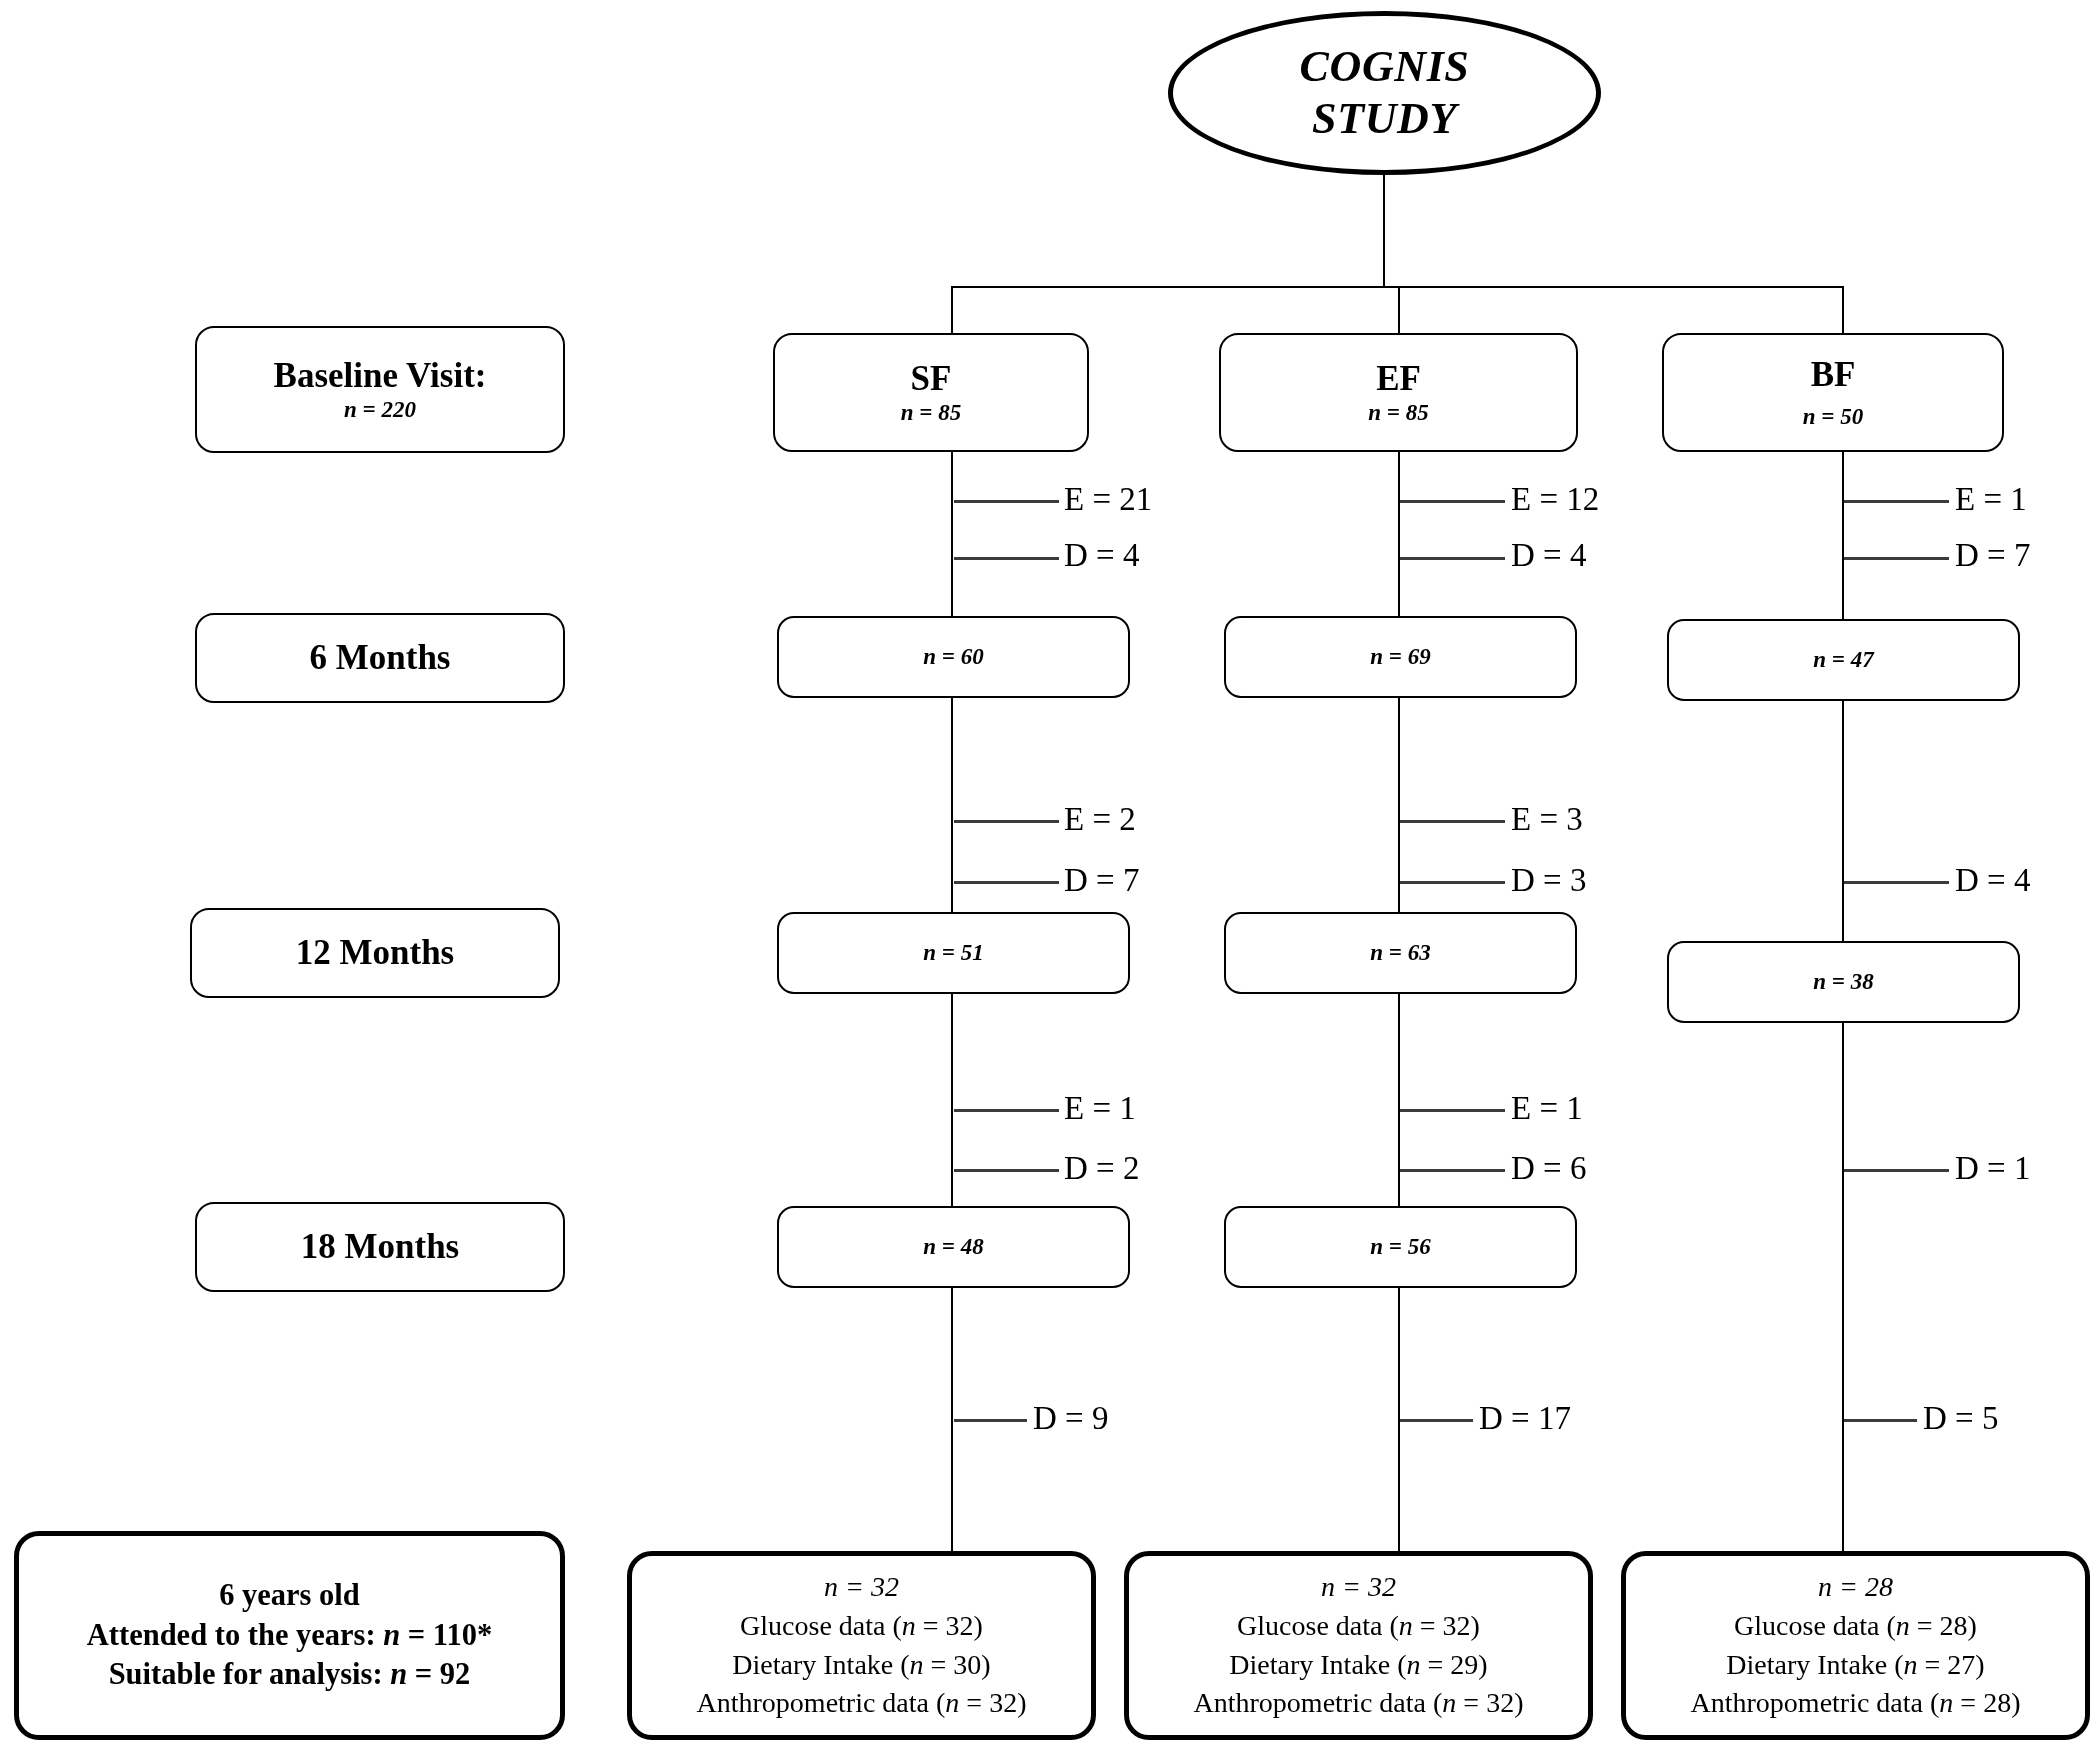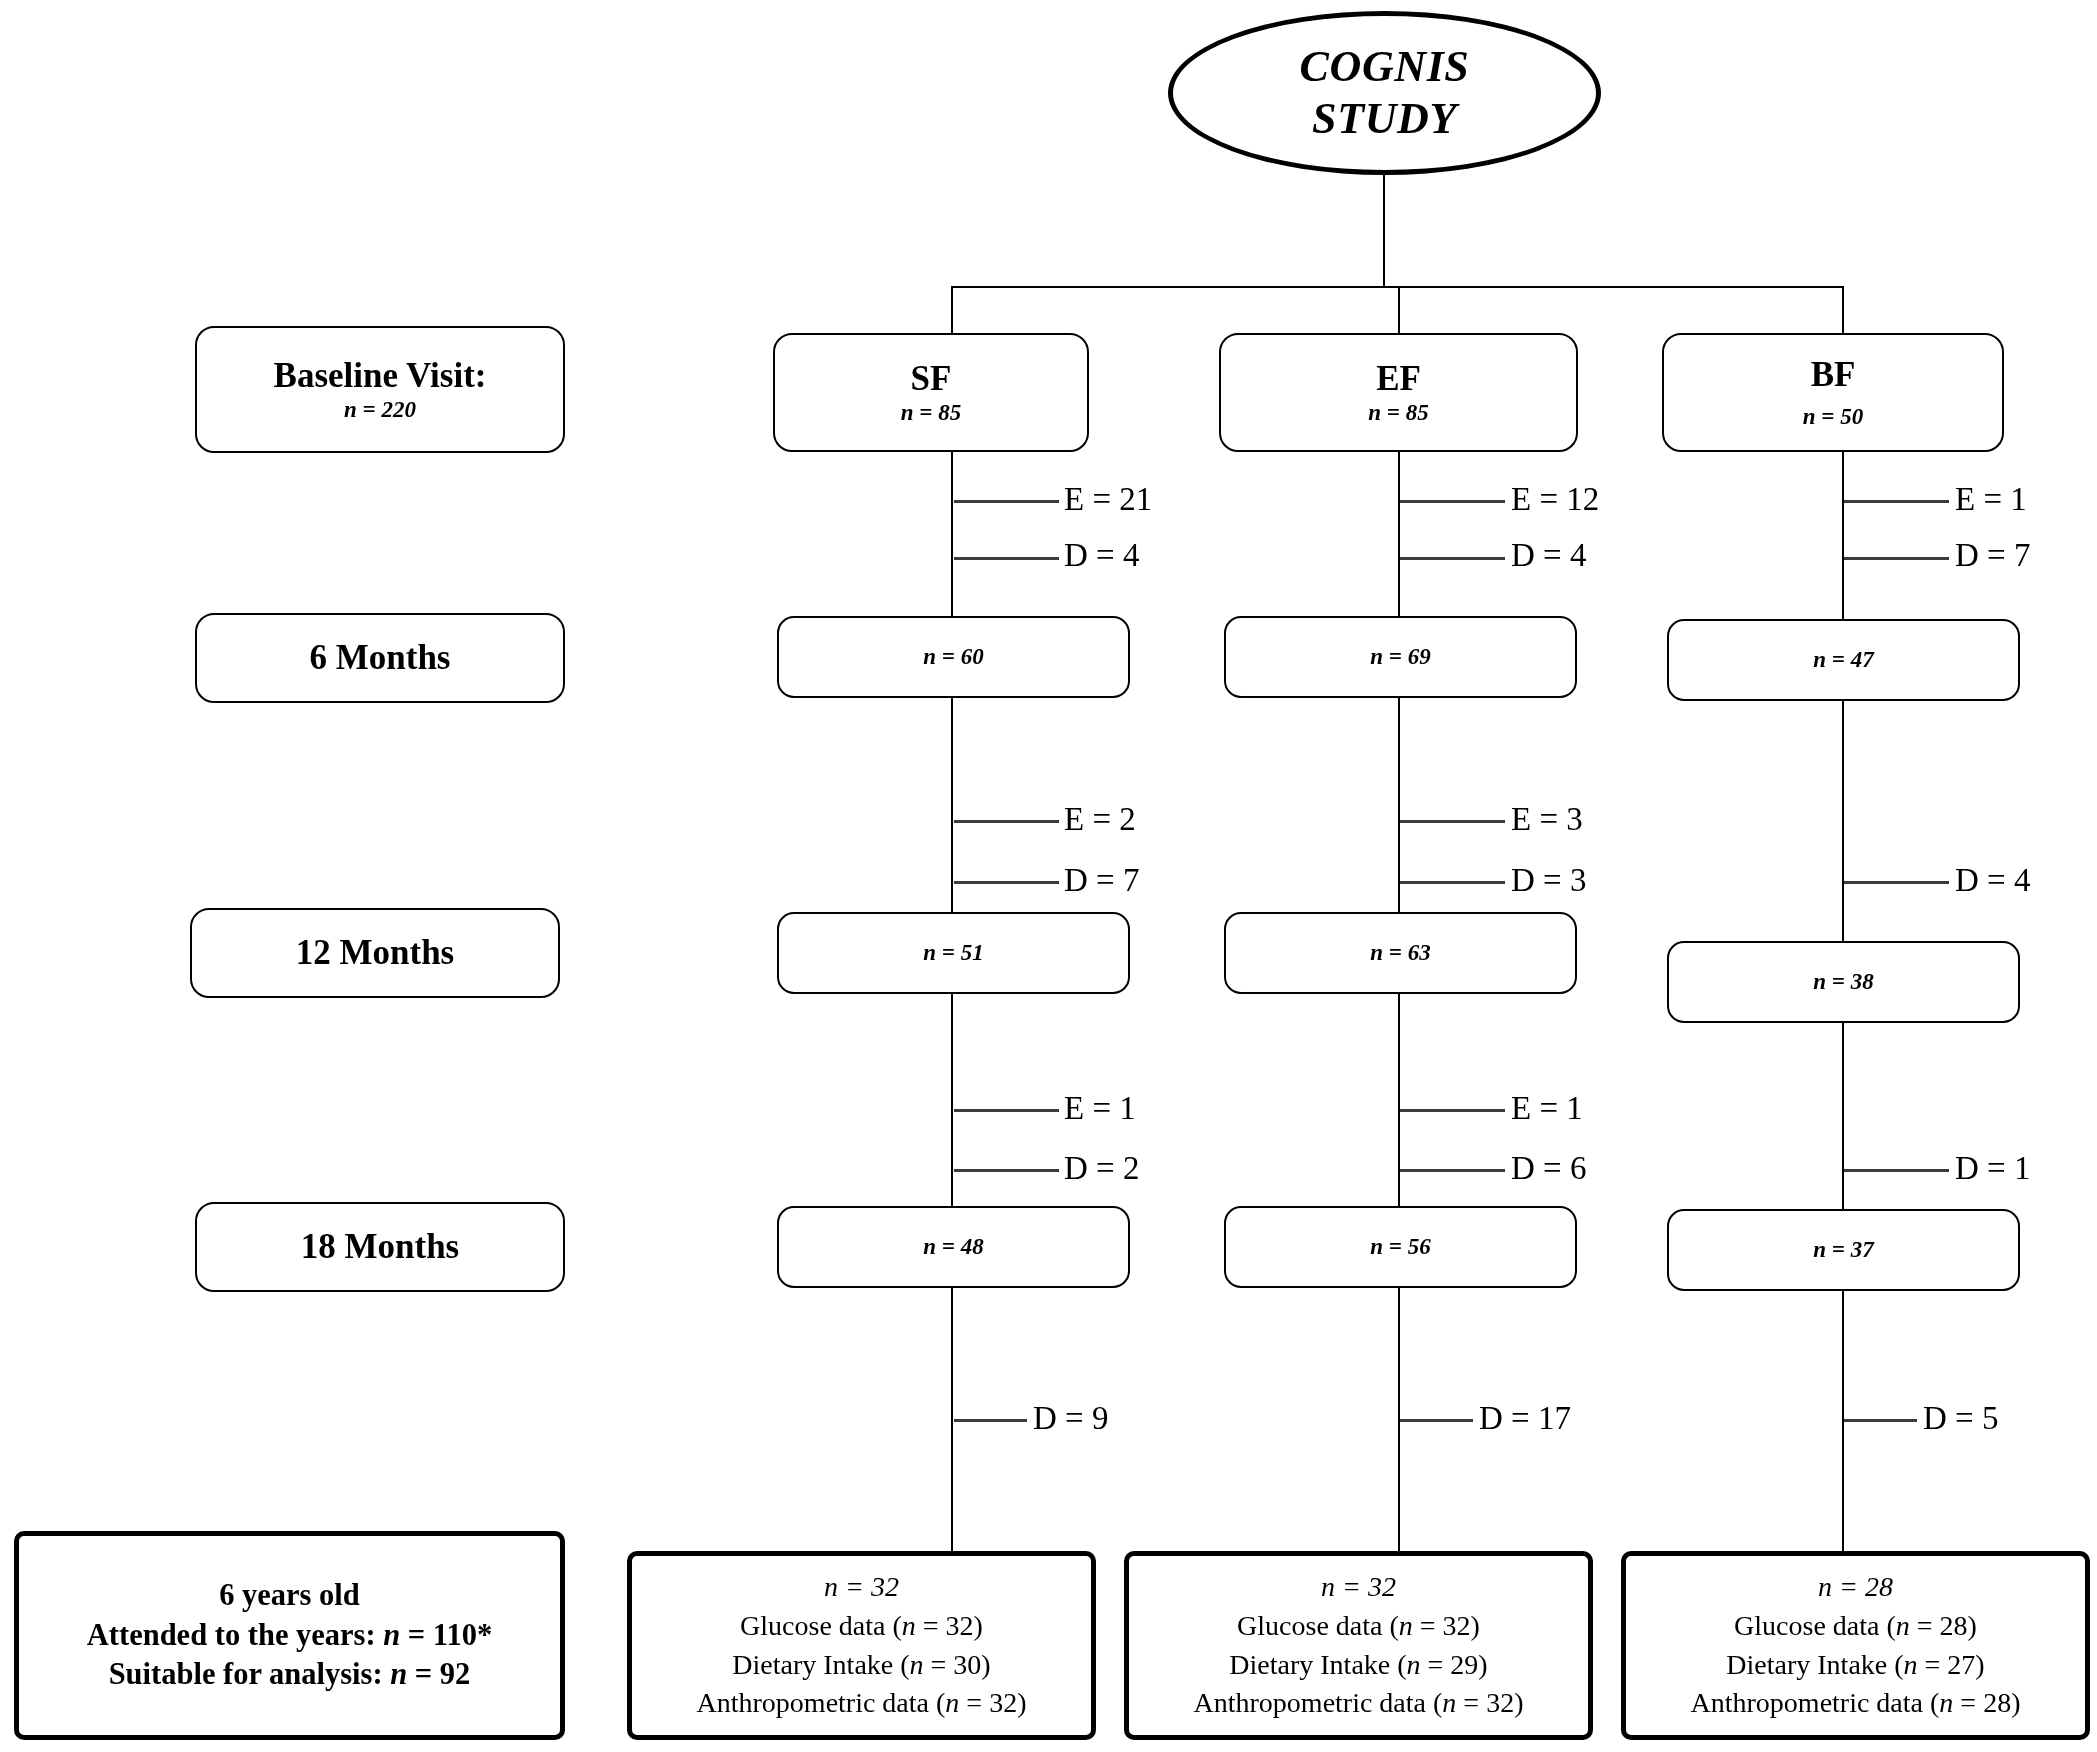--- a/index.html
+++ b/index.html
@@ -27,21 +27,21 @@
     border-radius: 19px;
     display: flex;
     flex-direction: column;
     align-items: center;
     justify-content: center;
     text-align: center;
     z-index: 5;
   }
   .box.thick {
     border-width: 5.1px;
-    border-radius: 10px;
+    border-radius: 25px;
   }
   .box.nbox {
     border-radius: 17px;
   }
 
   
   .ellipse {
     position: absolute;
     box-sizing: border-box;
     background: #ffffff;
@@ -269,23 +269,20 @@
   <div class="tick" style="left:1844px; top:881px; width:105px;"></div>
   <div class="ed-label" style="left:1955px; top:864px;">D = 4</div>
 
   <div class="box nbox" style="left:1667px; top:941px; width:353px; height:82px;">
     <div class="lbl-plain ital">n = 38</div>
   </div>
 
   <div class="tick" style="left:1844px; top:1169px; width:105px;"></div>
   <div class="ed-label" style="left:1955px; top:1152px;">D = 1</div>
 
-  <div class="box nbox" style="left:1667px; top:1209px; width:353px; height:82px;">
-    <div class="lbl-plain ital">n = 37</div>
-  </div>
 
   <div class="tick" style="left:1844px; top:1419px; width:73px;"></div>
   <div class="ed-label" style="left:1923px; top:1402px;">D = 5</div>
 
   <div class="box thick" style="left:1621px; top:1551px; width:469px; height:189px;">
     <div class="lbl-plain-sm ital">n = 28</div>
     <div class="lbl-plain-sm">Glucose data (<span class="ital">n</span> = 28)</div>
     <div class="lbl-plain-sm">Dietary Intake (<span class="ital">n</span> = 27)</div>
     <div class="lbl-plain-sm">Anthropometric data (<span class="ital">n</span> = 28)</div>
   </div>

